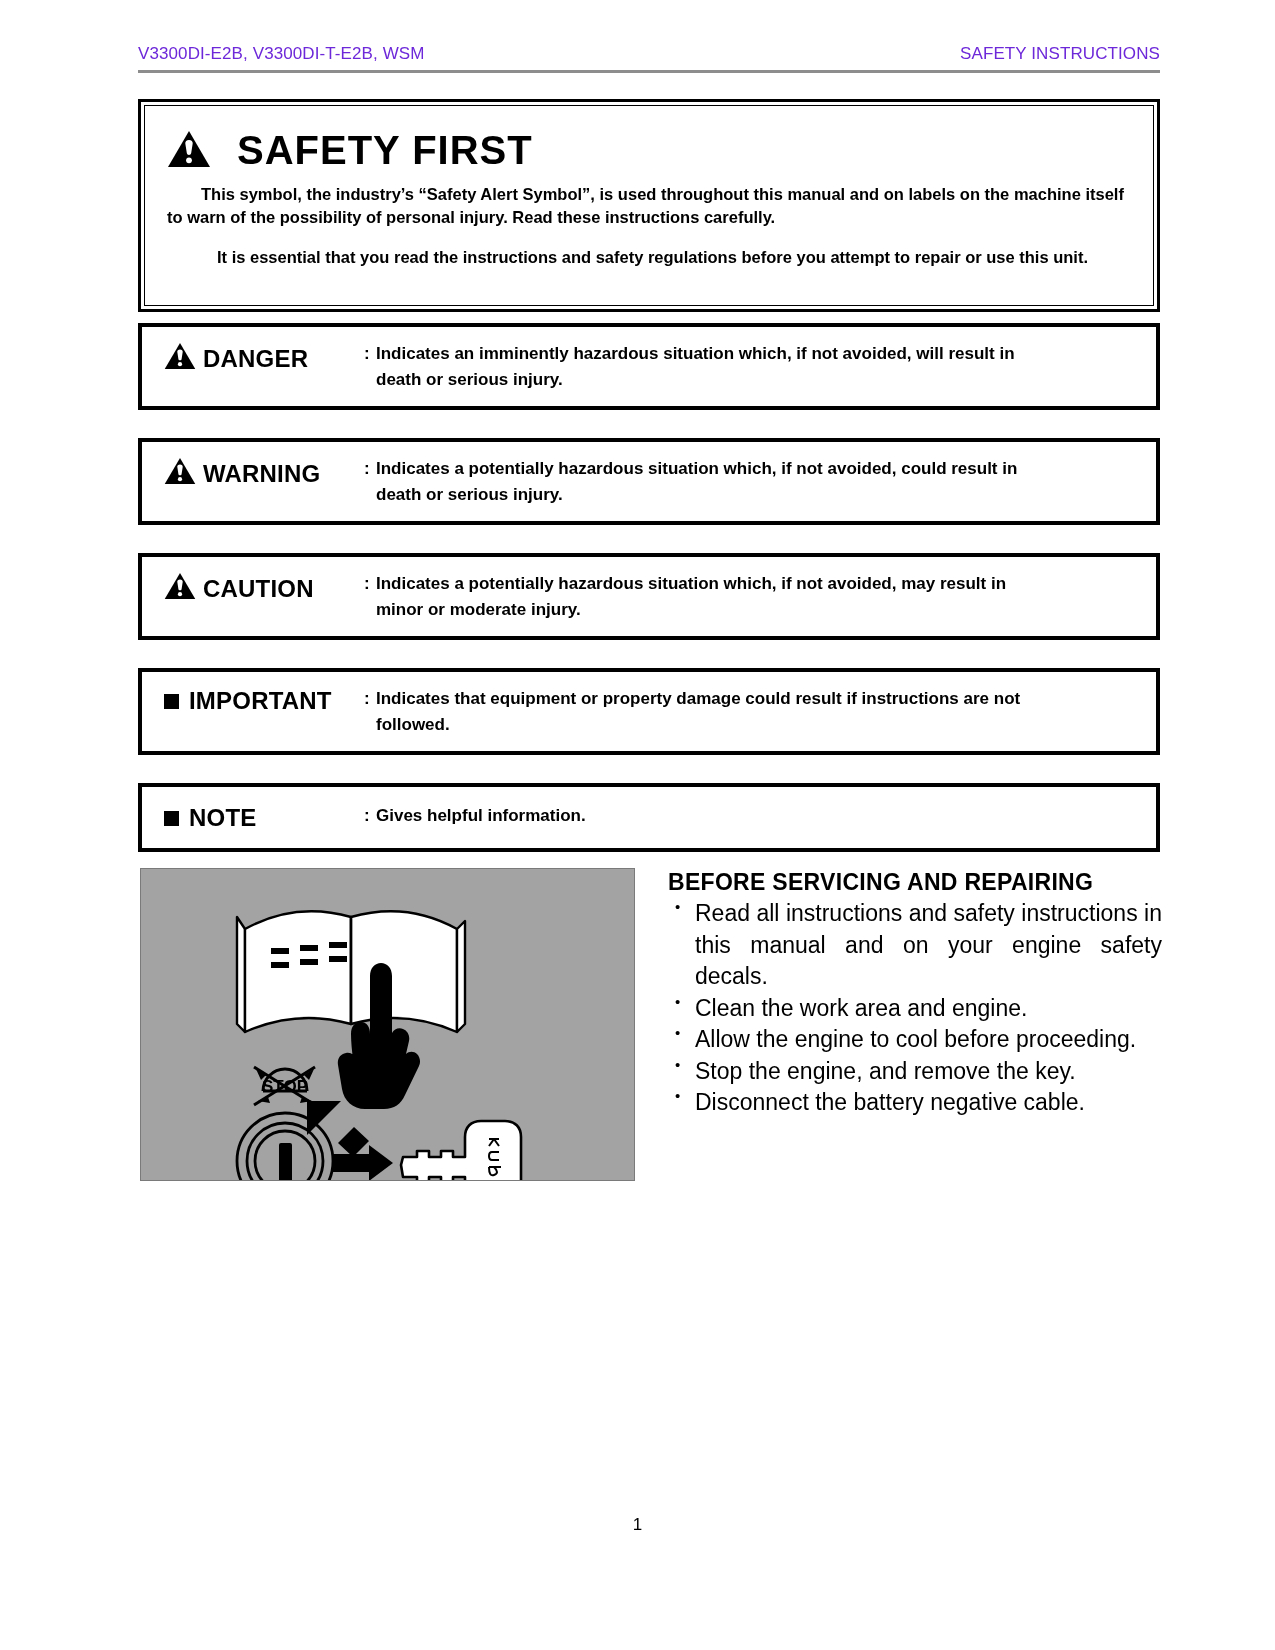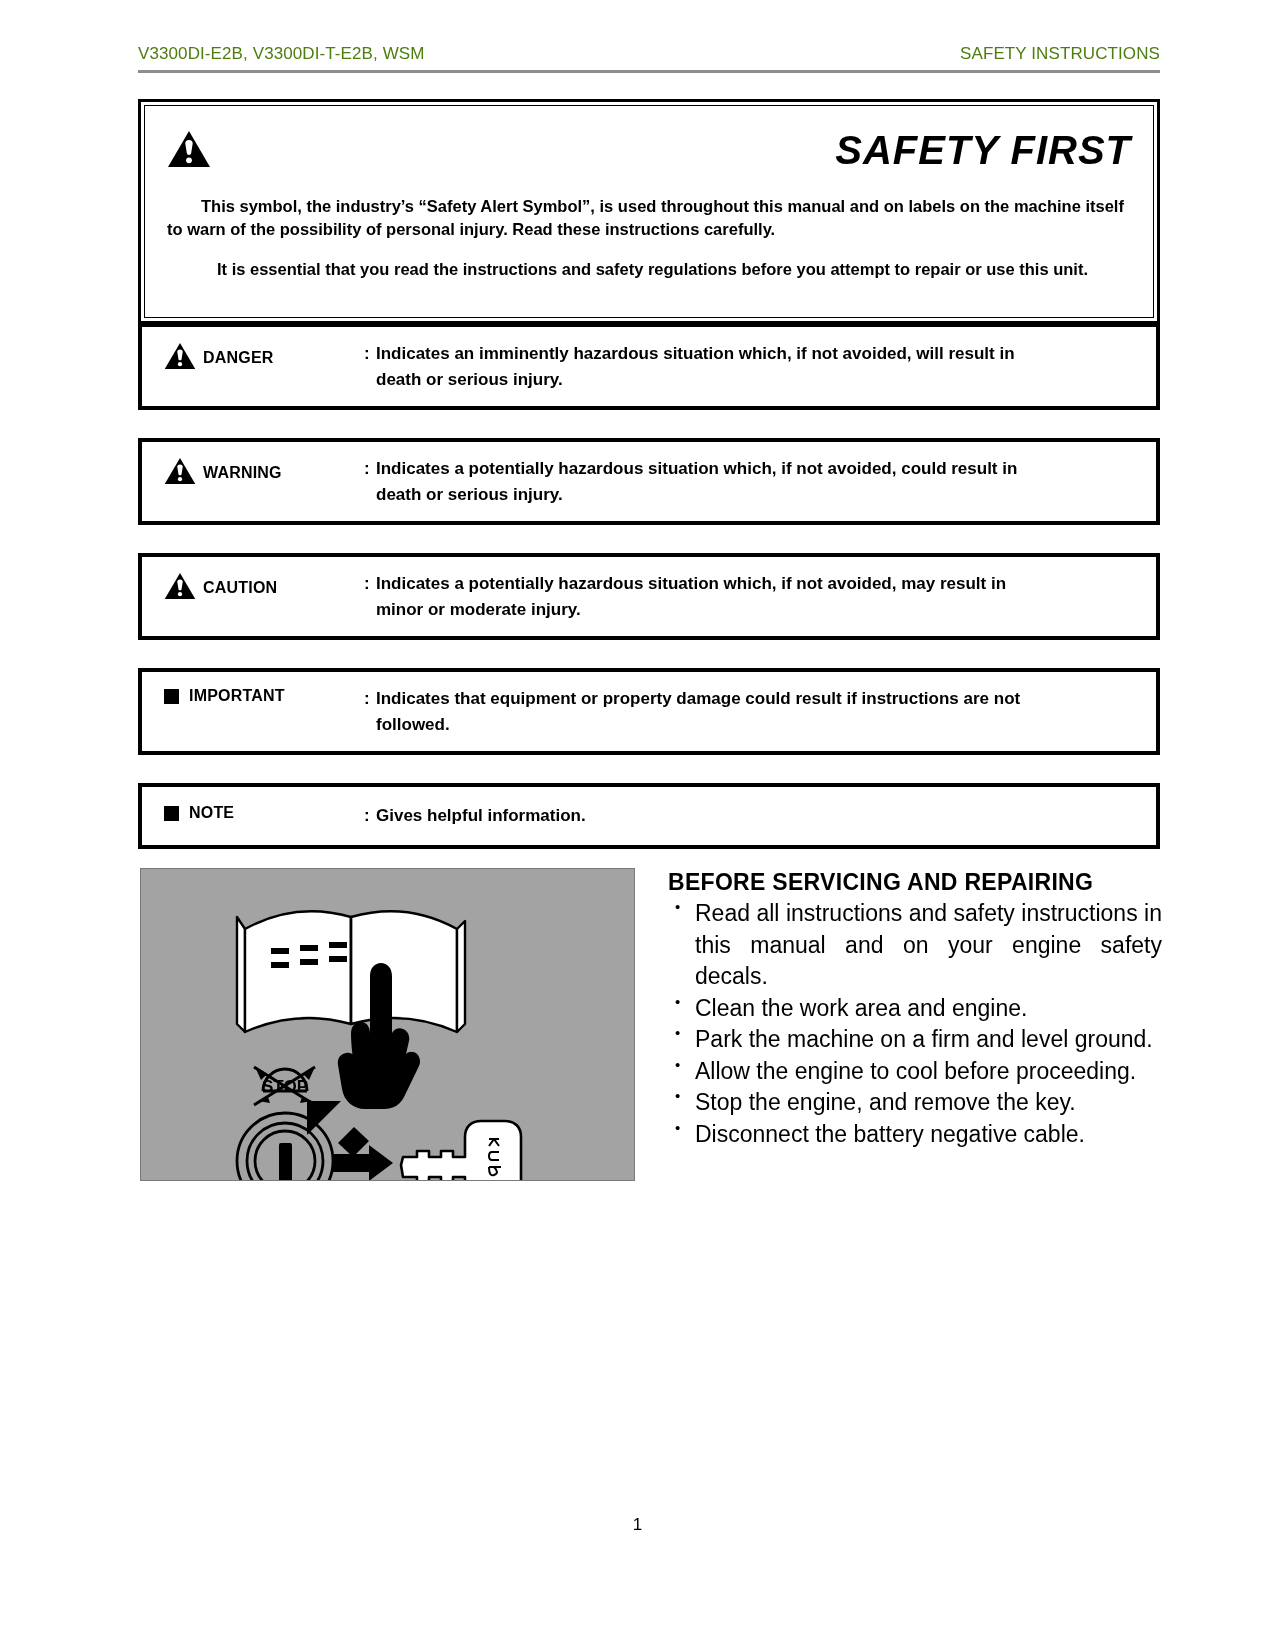--- a/index.html
+++ b/index.html
@@ -29,21 +29,21 @@
     top: 44px;
     height: 30px;
     display: flex;
     align-items: flex-start;
     justify-content: space-between;
   }
   .page-header .hdr-text {
     font-size: 17px;
     letter-spacing: 0.1px;
     white-space: nowrap;
-    color: #4d7c0f;
+    color: #6d28d9;
   }
   .header-rule {
     position: absolute;
     left: 138px;
     right: 115px;
     top: 70px;
     height: 3px;
     background: #8d8d8d;
   }
 
@@ -57,25 +57,24 @@
     border: 3px solid #000;
     padding: 3px;
   }
   .safety-first-inner {
     border: 1px solid #000;
     padding: 16px 22px 20px 22px;
   }
   .sf-title-row {
     display: flex;
     align-items: center;
-    justify-content: space-between;
+    justify-content: flex-start;
     gap: 26px;
     margin-top: 6px;
-    margin-bottom: 22px;
-    font-style: italic;
+    margin-bottom: 10px;
   }
   .sf-title {
     font-size: 40px;
     font-weight: bold;
     letter-spacing: 1px;
   }
   .sf-para {
     font-size: 16.5px;
     font-weight: bold;
     line-height: 1.42;
@@ -94,21 +93,21 @@
     padding: 14px 10px 14px 22px;
     display: flex;
     align-items: flex-start;
   }
   .signal-label {
     display: flex;
     align-items: center;
     gap: 7px;
     width: 200px;
     flex: 0 0 200px;
-    font-size: 16px;
+    font-size: 24px;
     font-weight: bold;
     letter-spacing: 0.2px;
     padding-top: 1px;
   }
   .signal-desc {
     flex: 1;
     font-size: 17px;
     font-weight: bold;
     line-height: 1.5;
     display: flex;
@@ -438,23 +437,20 @@
     <h2 class="service-title">BEFORE  SERVICING  AND  REPAIRING</h2>
     <ul class="service-list">
       <li>
         <span>Read all instructions and safety instructions in this</span>
         <span class="tail">manual and on your engine safety decals.</span>
       </li>
       <li>
         <span>Clean the work area and engine.</span>
       </li>
       <li>
-        <span>Park the machine on a firm and level ground.</span>
-      </li>
-      <li>
         <span>Allow the engine to cool before proceeding.</span>
       </li>
       <li>
         <span>Stop the engine, and remove the key.</span>
       </li>
       <li>
         <span>Disconnect the battery negative cable.</span>
       </li>
     </ul>
   </div>

